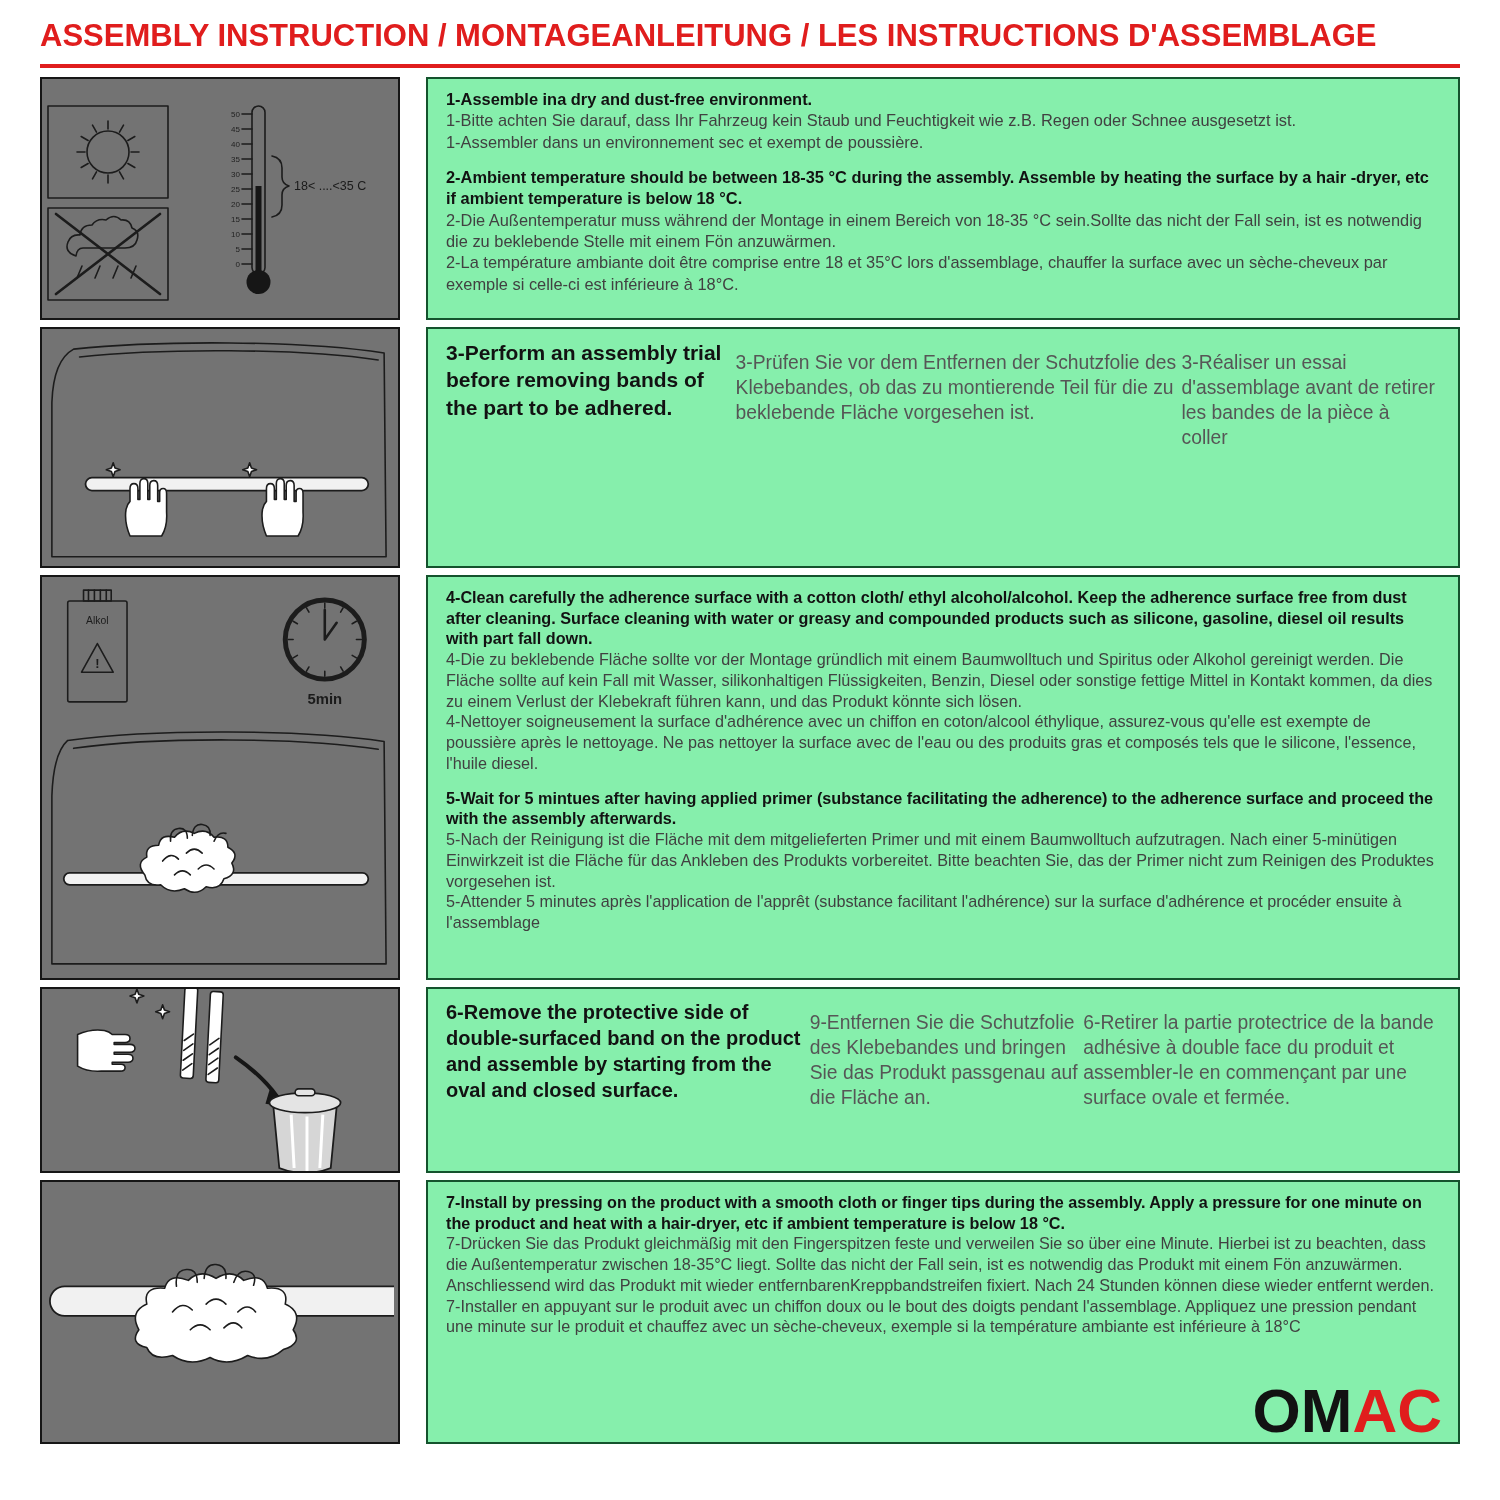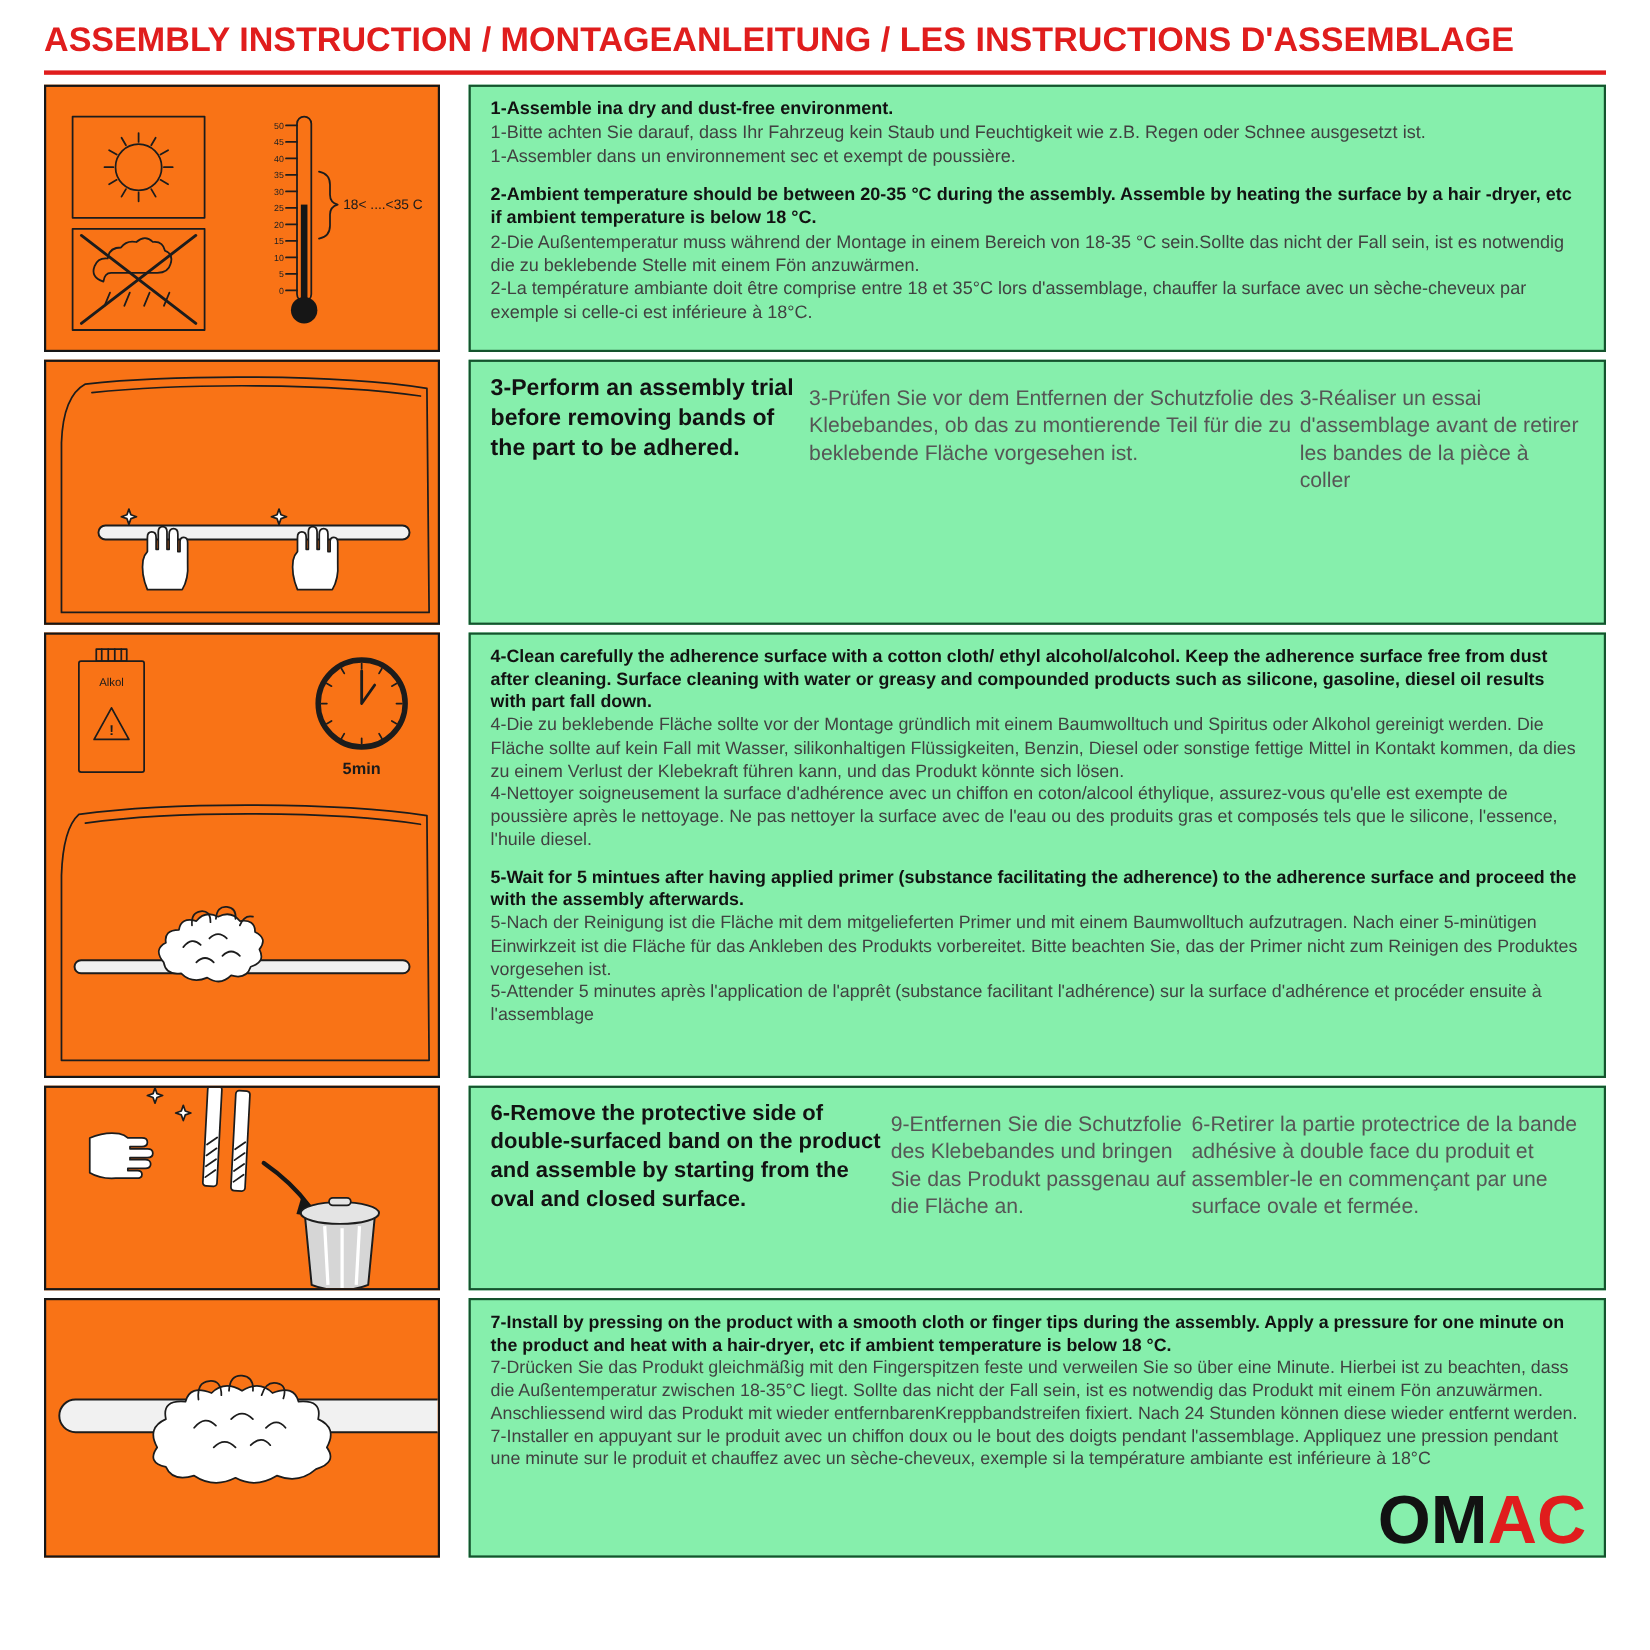--- a/index.html
+++ b/index.html
@@ -2,24 +2,24 @@
 <html><head>
 <meta charset="utf-8">
 <style>
   *{margin:0;padding:0;box-sizing:border-box}
   html,body{width:1500px;height:1500px;background:#fff;overflow:hidden;
     font-family:"Liberation Sans","DejaVu Sans",sans-serif;color:#161616}
   .page{position:absolute;inset:0;padding:10px 28px 0}
   .title{color:#e01d1d;font-size:31px;font-weight:800;padding:8px 12px 0;white-space:nowrap}
   .rule{height:4px;background:#e01d1d;margin:10px 12px 9px}
   .row{display:flex;gap:26px;margin:0 12px 7px}
-  .illus{flex:0 0 360px;border:2px solid #161616;background:#f97316;
-    display:flex;align-items:center;justify-content:flex-end;overflow:hidden}
+  .illus{flex:0 0 360px;border:2px solid #161616;background:#737373;
+    display:flex;align-items:center;justify-content:flex-start;overflow:hidden}
   .tbox{flex:1;border:2px solid #14532d;background:#86efac;padding:10px 18px;position:relative;overflow:hidden}
-  .r1{height:243px}.r2{height:241px}.r3{height:405px}.r4{height:186px}.r5{height:236px}
+  .r1{height:243px}.r2{height:241px}.r3{height:405px}.r4{height:186px}.r5{height:264px}
   p{margin:0}
   .b{font-weight:700;color:#121212}
   .g{color:#414141}
   .t16 p{font-size:16.4px;line-height:1.3}
   .t15 p{font-size:16.2px;line-height:1.28}
   .sp{height:14px}
   .center{display:flex;flex-direction:row;justify-content:center}
   .h21{font-size:21px;line-height:1.3}
   .h20{font-size:20px;line-height:1.3}
   .s19{font-size:19.3px;line-height:1.3;color:#565656}
@@ -90,21 +90,21 @@
           <path class="sk" d="M78,58 q10,2 10,12 v9 q0,7 7,9 q-7,2 -7,9 v10 q0,10 -10,12"></path>
           <text class="tlab" x="100" y="92">18&lt; ....&lt;35 C</text>
         </g>
       </svg>
     </div>
     <div class="tbox t16">
       <p class="b">1-Assemble ina dry and dust-free environment.</p>
       <p class="g">1-Bitte achten Sie darauf, dass Ihr Fahrzeug kein Staub und Feuchtigkeit wie z.B. Regen oder Schnee ausgesetzt ist.</p>
       <p class="g">1-Assembler dans un environnement sec et exempt de poussière.</p>
       <div class="sp"></div>
-      <p class="b">2-Ambient temperature should be between 20-35 °C  during the assembly. Assemble by heating the surface by a hair -dryer, etc if ambient temperature is below 18 °C.</p>
+      <p class="b">2-Ambient temperature should be between 18-35 °C  during the assembly. Assemble by heating the surface by a hair -dryer, etc if ambient temperature is below 18 °C.</p>
       <p class="g">2-Die Außentemperatur muss während der Montage in einem Bereich von 18-35 °C  sein.Sollte das nicht der Fall sein, ist es notwendig die zu beklebende Stelle mit einem Fön anzuwärmen.</p>
       <p class="g">2-La température ambiante doit être comprise entre 18 et 35°C lors d'assemblage, chauffer la surface avec un sèche-cheveux par exemple si celle-ci est inférieure à 18°C.</p>
     </div>
   </div>
 
   <div class="row r2">
     <div class="illus">
       <svg width="352" height="228" viewBox="0 0 356 228">
         <g>
           <path class="sk" d="M32,14 C118,5 262,5 346,18 L348,224 L10,224 L10,68 C11,38 19,21 32,14 Z"></path>

